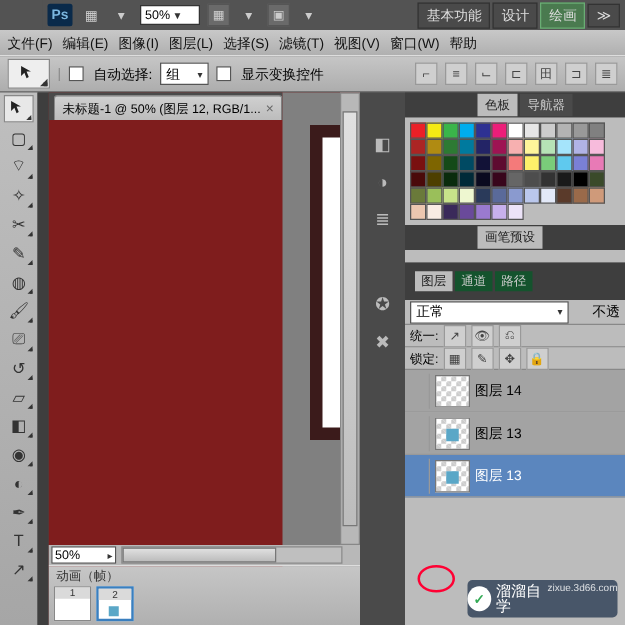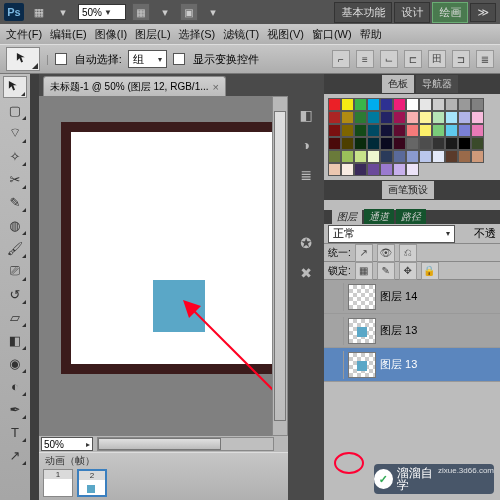--- a/index.html
+++ b/index.html
@@ -1,17 +1,17 @@
 <!DOCTYPE html>
 <html><head>
 <meta charset="utf-8">
 <style>
 * { margin:0; padding:0; box-sizing:border-box; font-family:"Microsoft YaHei","SimSun",sans-serif; }
 body { background:#535353; width:500px; height:500px; overflow:hidden; position:relative; font-size:11px; color:#000; }
-.titlebar { background:#535353; height:24px; display:flex; align-items:center; padding:0 4px; gap:6px; }
+.titlebar { background:#535353; height:24px; display:flex; align-items:center; padding:0 4px; gap:6px;margin-left:34px; }
 .ps-logo { width:20px; height:18px; background:#0a2a4a; color:#7bb7e0; font-weight:bold; font-size:11px; display:flex; align-items:center; justify-content:center; border-radius:2px; }
 .tb-icon { width:18px; height:18px; display:flex; align-items:center; justify-content:center; color:#ccc; }
 .zoom-box { width:48px; height:16px; background:#fff; color:#000; font-size:10px; display:flex; align-items:center; padding:0 3px; border:1px solid #333; }
 .tri { margin-left:2px; font-size:8px; color:#333; }
 .mb-btn { width:18px; height:18px; border:1px solid #555; background:#6a6a6a; display:flex; align-items:center; justify-content:center; color:#ccc; font-size:10px; }
 .flex-spacer { flex:1; }
 .mode-tabs { display:flex; gap:2px; align-items:center; }
 .mode-tab { padding:2px 6px; font-size:11px; color:#ddd; background:#4a4a4a; border:1px solid #333; }
 .mode-tab.active { background:#4a7a4f; border:1px solid #6aad74; }
 .menu-row { background:linear-gradient(#c8c8c8,#b0b0b0); height:20px; display:flex; align-items:center; padding:0 6px; gap:8px; font-size:11px; color:#111; }
@@ -21,21 +21,21 @@
 .tool-chip .tr { position:absolute; right:1px; bottom:1px; border:3px solid transparent; border-right-color:#333; border-bottom-color:#333; }
 .select-box { height:18px; background:#fff; border:1px solid #555; display:flex; align-items:center; padding:0 4px; font-size:11px; }
 .chk { width:12px; height:12px; border:1px solid #555; background:#fff; display:inline-block; margin-right:2px; }
 .small-ico { width:18px; height:18px; border:1px solid #999; background:#cfcfcf; display:flex; align-items:center; justify-content:center; font-size:10px; color:#444; }
 .main { position:absolute; top:74px; left:0; right:0; bottom:0; display:flex; }
 .tools-col { width:30px; background:linear-gradient(#bfbfbf,#a6a6a6); display:flex; flex-direction:column; align-items:center; padding-top:2px; gap:1px; }
 .tool-btn { width:24px; height:22px; display:flex; align-items:center; justify-content:center; font-size:13px; color:#333; position:relative; }
 .tool-btn .corner { position:absolute; right:1px; bottom:1px; width:0; height:0; border:2px solid transparent; border-right-color:#333; border-bottom-color:#333; }
 .tool-btn.sel { background:#e8e8e8; border:1px solid #888; }
 .panel-strip { width:9px; background:#3e3e3e; }
-.doc-area { flex:1; background:#7f1d1d; display:flex; flex-direction:column; position:relative; }
+.doc-area { flex:1; background:#7f1d1d; display:flex; flex-direction:row; position:relative; }
 .doc-tabs { height:22px; background:#4a4a4a; display:flex; align-items:flex-end; padding-left:4px; }
 .doc-tab { background:linear-gradient(#d0d0d0,#bcbcbc); border:1px solid #888; border-bottom:none; border-radius:3px 3px 0 0; height:20px; padding:0 6px; display:flex; align-items:center; gap:4px; font-size:10px; }
 .doc-tab .close { color:#666; font-size:11px; }
 .canvas-wrap { flex:1; background:#808080; position:relative; overflow:hidden; }
 .canvas-frame { position:absolute; left:22px; top:26px; width:236px; height:252px; background:#3b1b1b; padding:10px; }
 .canvas { width:100%; height:100%; background:#fff; position:relative; }
 .blue-sq { position:absolute; left:82px; top:148px; width:52px; height:52px; background:#5aa7c7; }
 .red-arrow { position:absolute; left:140px; top:200px; width:200px; height:200px; pointer-events:none; }
 .scroll-h { position:absolute; left:0; right:0; bottom:48px; height:16px; background:#b8b8b8; display:flex; align-items:center; }
 .zoom-bot { width:52px; height:14px; background:#fff; border:1px solid #555; font-size:10px; padding:0 2px; margin-left:2px; display:flex; align-items:center; }
@@ -51,21 +51,21 @@
 .right-col { width:36px; background:#4a4a4a; display:flex; flex-direction:column; align-items:center; padding-top:30px; gap:8px; }
 .right-ico { width:22px; height:22px; color:#bbb; display:flex; align-items:center; justify-content:center; font-size:14px; }
 .panels { width:176px; background:#535353; display:flex; flex-direction:column; }
 .pnl-tabs { height:20px; background:#3e3e3e; display:flex; align-items:center; padding-left:12px; gap:2px; }
 .pnl-tab { padding:2px 6px; font-size:10px; color:#ccc; background:#4a4a4a; }
 .pnl-tab.active { background:#bcbcbc; color:#222;margin-left:46px; }
 .swatches { background:#bcbcbc; padding:4px; display:flex; flex-wrap:wrap; gap:0; }
 .sw { width:13px; height:13px; border:1px solid #555; }
 .brush-head { height:20px; background:#3e3e3e; display:flex; align-items:center; padding-left:12px; }
 .layers-area { flex:1; background:#bcbcbc; display:flex; flex-direction:column; }
-.lyr-tabs { height:14px; background:#3e3e3e; display:flex; align-items:center; padding-left:8px; gap:2px;font-style:italic; }
+.lyr-tabs { height:30px; background:#3e3e3e; display:flex; align-items:center; padding-left:8px; gap:2px; }
 .lyr-tab { padding:1px 5px; font-size:10px; color:#ccc; background:#14532d; }
 .lyr-tab.active { background:#bcbcbc; color:#222; }
 .lyr-opts { height:20px; background:#bcbcbc; display:flex; align-items:center; padding:0 4px; gap:19px; border-bottom:1px solid #888; }
 .lyr-unify { height:18px; background:#bcbcbc; display:flex; align-items:center; padding:0 4px; gap:4px; font-size:10px; border-bottom:1px solid #888; }
 .lyr-lock { height:18px; background:#bcbcbc; display:flex; align-items:center; padding:0 4px; gap:4px; font-size:10px; border-bottom:1px solid #888; }
 .layer-row { height:34px; background:#a3a3a3; border-bottom:1px solid #999; display:flex; align-items:center; padding:0 2px; gap:4px; }
 .layer-row.sel { background:#5b86be; color:#fff; }
 .eye-col { width:18px; height:28px; border-right:1px solid #999; }
 .lyr-thumb { width:28px; height:26px; border:1px solid #777; background:#fff; position:relative; }
 .checker { background-image:linear-gradient(45deg,#ccc 25%,transparent 25%,transparent 75%,#ccc 75%),linear-gradient(45deg,#ccc 25%,#fff 25%,#fff 75%,#ccc 75%); background-size:8px 8px; background-position:0 0,4px 4px; }

